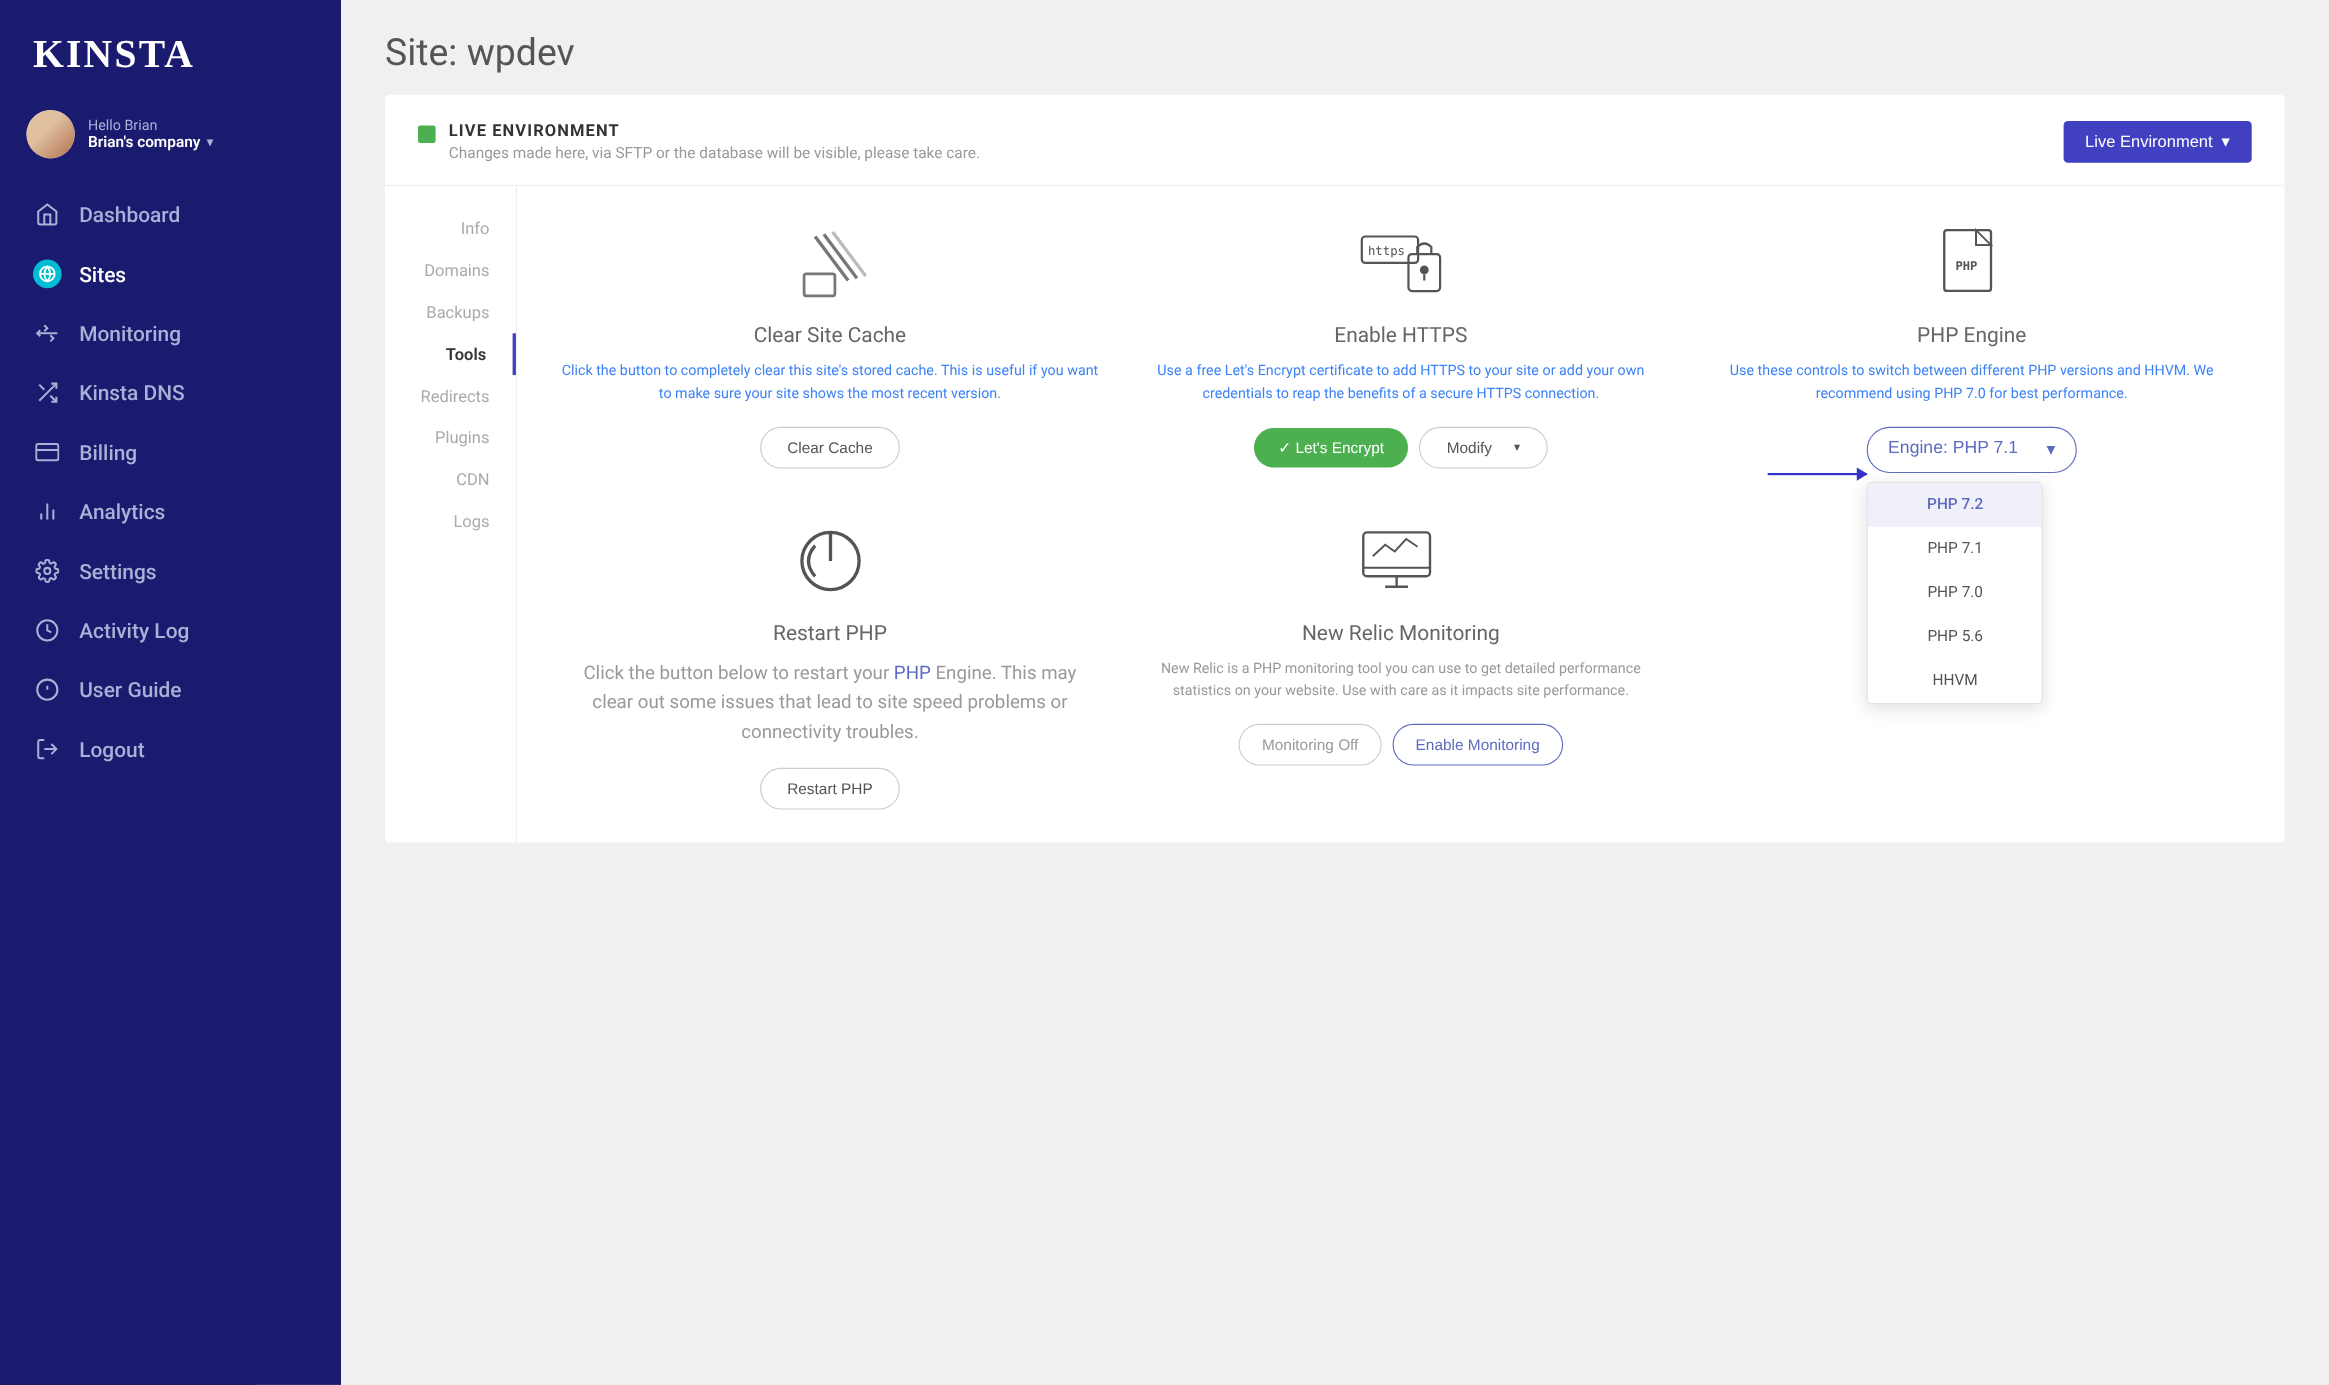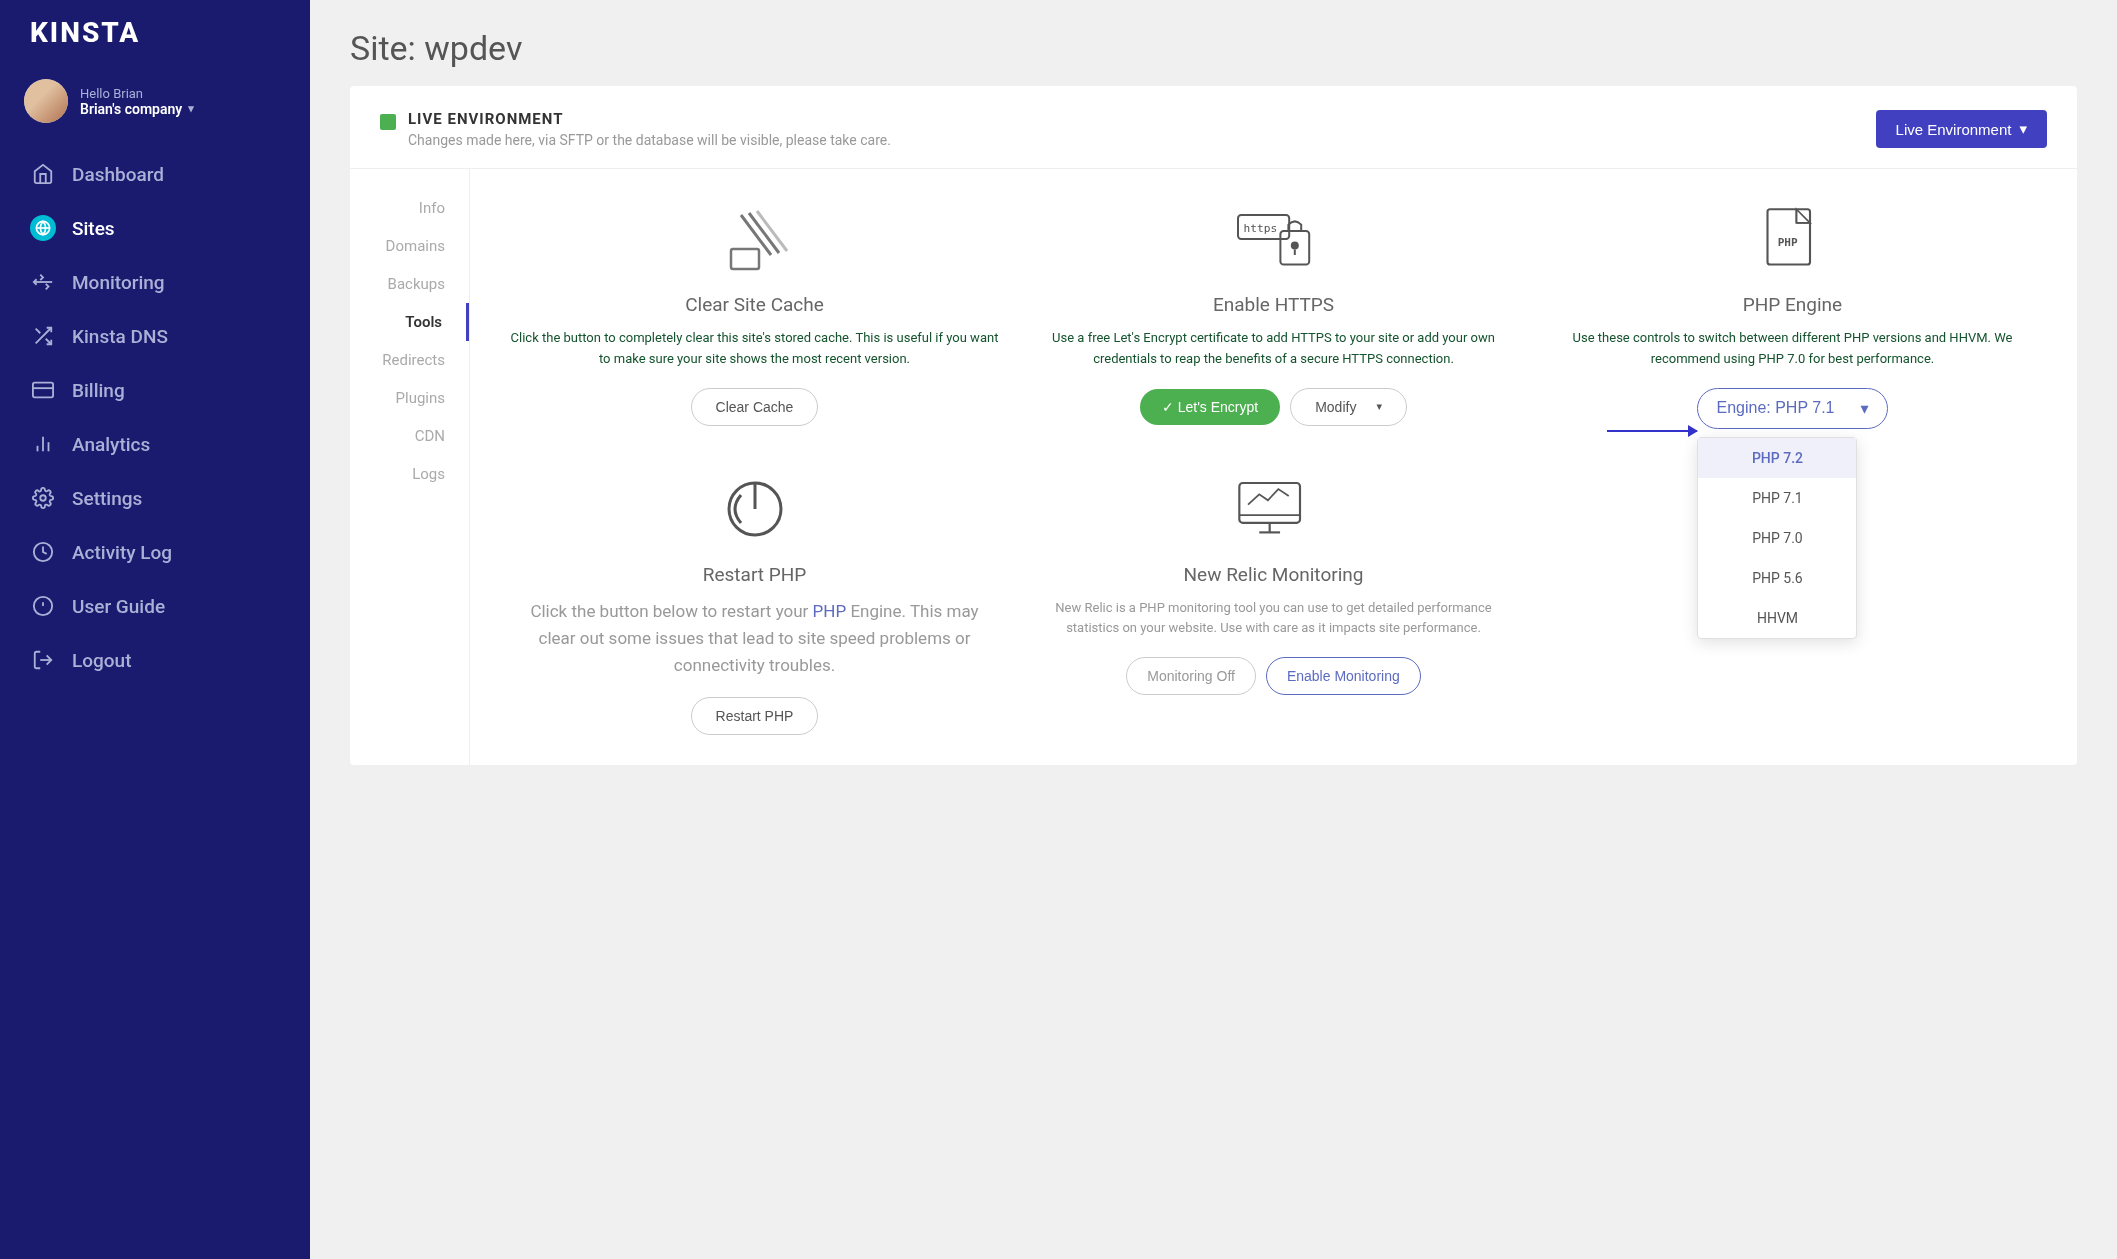--- a/index.html
+++ b/index.html
@@ -10,25 +10,26 @@
       width: 310px;
       min-width: 310px;
       background: #1a1a6e;
       color: white;
       display: flex;
       flex-direction: column;
       padding: 0;
       overflow-y: auto;
     }
     .sidebar-logo {
-      padding: 16px 30px 20px;
-      font-size: 28px;
+      padding: 28px 30px 20px;
+      font-size: 36px;
       font-weight: 800;
       letter-spacing: 2px;
       color: white;
+      font-family: Liberation Serif, serif;
     }
     .sidebar-user {
       display: flex;
       align-items: center;
       padding: 10px 24px 24px;
       gap: 12px;
     }
     .avatar {
       width: 44px;
       height: 44px;
@@ -184,21 +185,21 @@
       justify-content: center;
       margin-bottom: 14px;
     }
     .tool-title {
       font-size: 19px;
       color: #666;
       margin-bottom: 12px;
     }
     .tool-desc {
       font-size: 13px;
-      color: #14532d;
+      color: #3b82f6;
       line-height: 1.6;
       margin-bottom: 18px;
     }
 
     .btn-outline {
       border: 1.5px solid #ccc;
       background: white;
       color: #555;
       padding: 10px 24px;
       border-radius: 30px;

